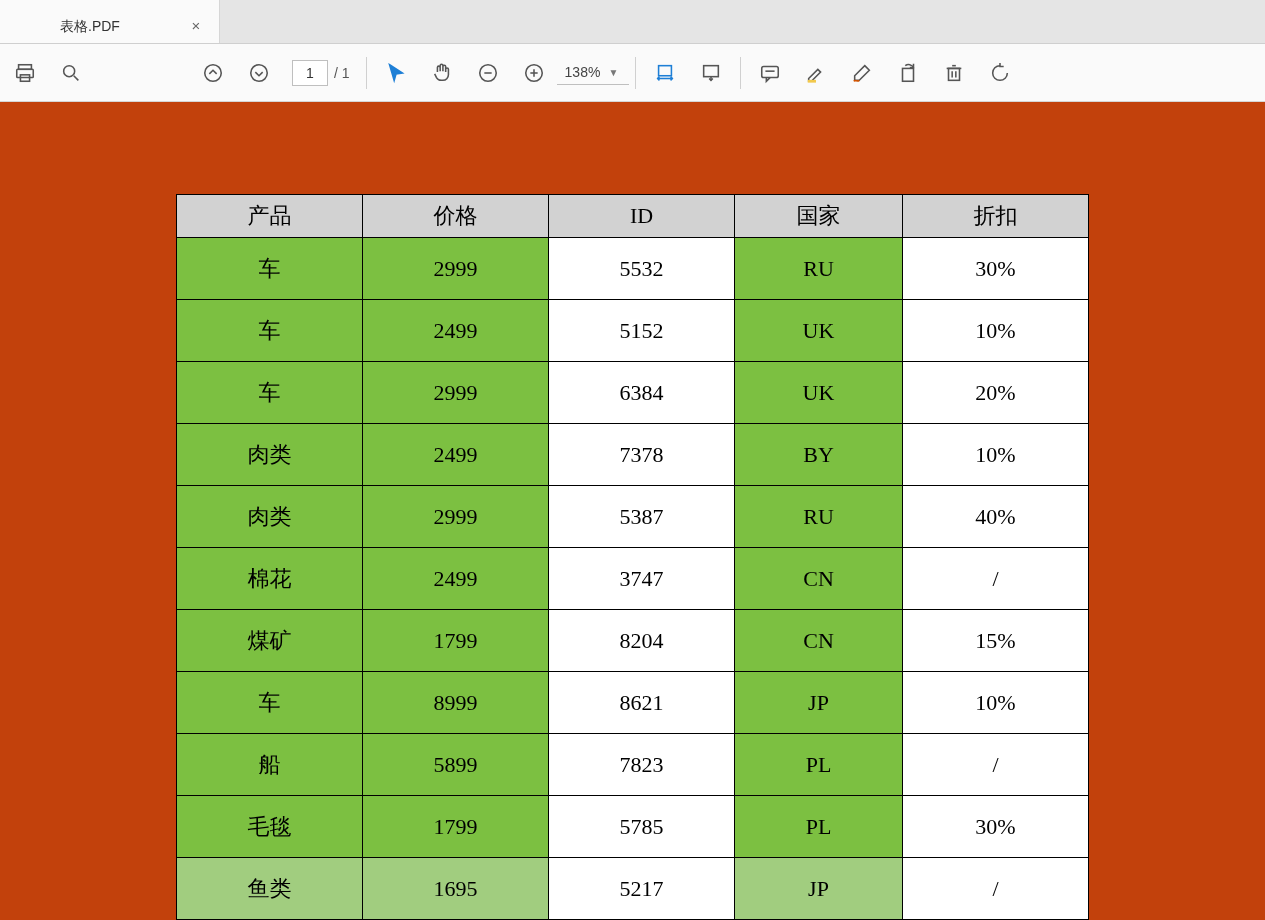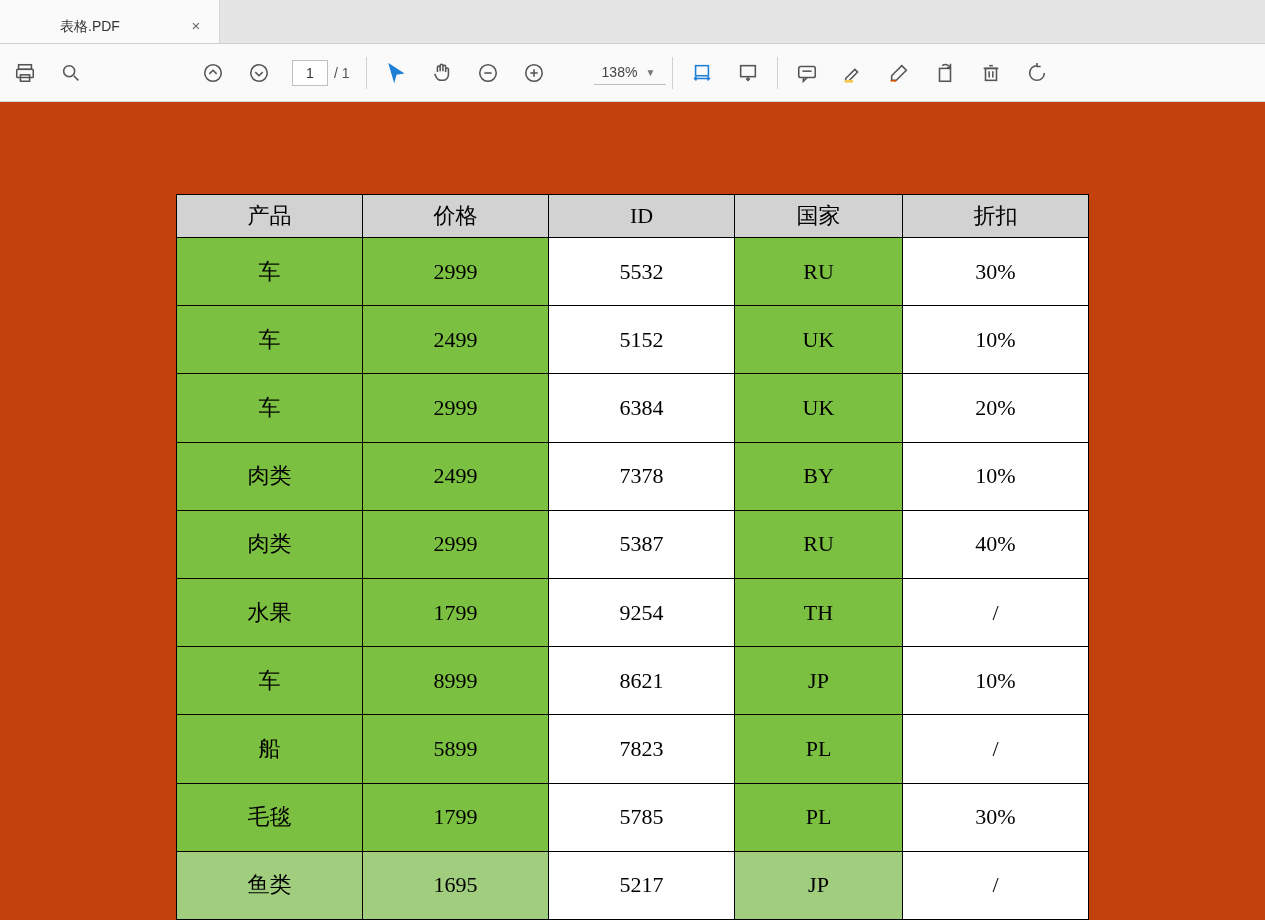--- a/index.html
+++ b/index.html
@@ -51,21 +51,21 @@
 
   .page-group { display: flex; align-items: center; gap: 6px; margin: 0 10px; }
   .page-input {
     width: 36px; height: 26px; text-align: center; font-size: 14px;
     border: 1px solid #bfbfbf; background: #fff; color: #333;
   }
   .page-total { font-size: 14px; color: #555; }
   .zoom-select {
     display: flex; align-items: center; gap: 8px;
     border-bottom: 1px solid #bfbfbf; padding: 4px 4px 4px 8px;
-    font-size: 14px; color: #444; cursor: pointer; min-width: 72px; margin-left: 37px;
+    font-size: 14px; color: #444; cursor: pointer; min-width: 72px;
   }
   .zoom-select .caret { font-size: 10px; color: #777; }
 
   
   .page-area {
     height: calc(920px - 44px - 58px);
     background: #c2410c;
     display: flex;
     justify-content: center;
     padding-top: 92px;
@@ -283,25 +283,32 @@
           <td class="c5">10%</td>
         </tr>
         <tr>
           <td class="g c1">肉类</td>
           <td class="g c2">2999</td>
           <td class="c3">5387</td>
           <td class="g c4">RU</td>
           <td class="c5">40%</td>
         </tr>
         <tr>
-          <td class="g c1">水果</td>
+          <td class="g c1">棉花</td>
+          <td class="g c2">2499</td>
+          <td class="c3">3747</td>
+          <td class="g c4">CN</td>
+          <td class="c5">/</td>
+        </tr>
+        <tr>
+          <td class="g c1">煤矿</td>
           <td class="g c2">1799</td>
-          <td class="c3">9254</td>
-          <td class="g c4">TH</td>
-          <td class="c5">/</td>
+          <td class="c3">8204</td>
+          <td class="g c4">CN</td>
+          <td class="c5">15%</td>
         </tr>
         <tr>
           <td class="g c1">车</td>
           <td class="g c2">8999</td>
           <td class="c3">8621</td>
           <td class="g c4">JP</td>
           <td class="c5">10%</td>
         </tr>
         <tr>
           <td class="g c1">船</td>

